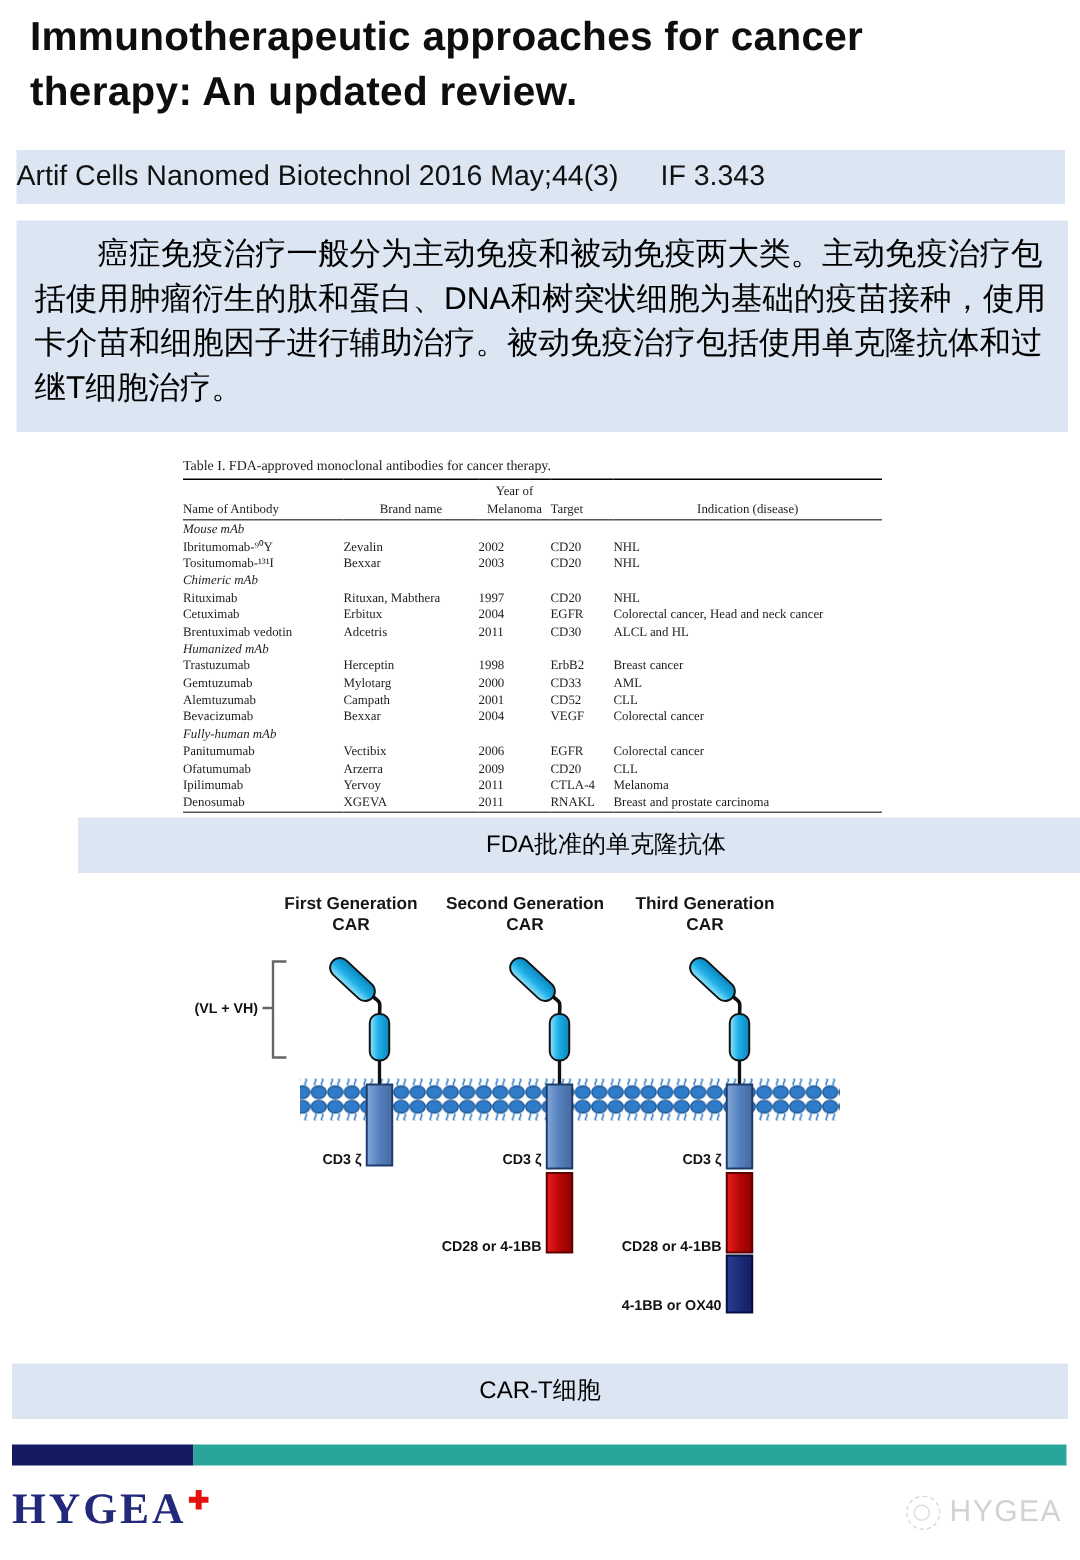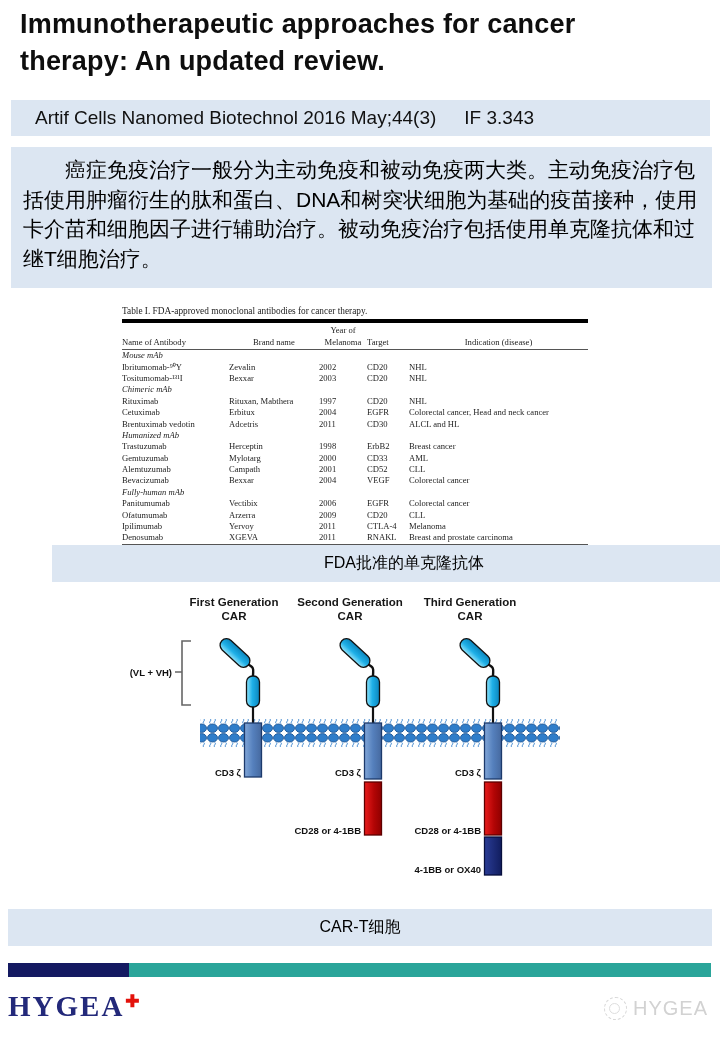--- a/index.html
+++ b/index.html
@@ -15,36 +15,36 @@
     font-size:27px; font-weight:bold; color:#0e0e0e; line-height:37px;
     letter-spacing:0.2px;
   }
 
   
   .band { background:#dce6f2; }
 
   #citation-bar {
     left:11px; top:100px; width:699px; height:36px;
     display:flex; align-items:center; font-size:19px; color:#111;
-    padding-left:24px; box-sizing:border-box;
+    padding-left:0; box-sizing:border-box;
   }
   #citation-bar .if { margin-left:28px; }
 
   #abstract-box {
     left:11px; top:147px; width:701px; height:141px;
     box-sizing:border-box; padding:8px 12px 0 12px;
     font-size:21px; line-height:29.5px; color:#000;
   }
   #abstract-box p { margin:0; text-indent:2em; }
 
   
   #table-block { left:122px; top:305px; width:468px; font-family:"Liberation Serif", serif; color:#1d1d1d; }
   #table-title { font-size:9.3px; height:14px; line-height:13px; }
   table.fda { border-collapse:collapse; table-layout:fixed; width:466px;
-    font-size:8.6px; border-top:4px solid #000000; border-bottom:1.4px solid #555; }
+    font-size:8.6px; border-top:1px solid #000000; border-bottom:1.4px solid #555; }
   table.fda th, table.fda td { padding:0; font-weight:normal; white-space:nowrap; overflow:hidden; }
   table.fda thead th { height:12.5px; line-height:12px; vertical-align:bottom; }
   table.fda thead tr.hr2 th { border-bottom:1px solid #555; padding-bottom:1px; }
   table.fda tbody td { height:11.4px; line-height:11px; }
   .al { text-align:left; } .ac { text-align:center; }
   td.c-name, th.c-name { padding-left:2px; }
   td.c-brand { padding-left:3px; }
   td.c-year, th.c-year { padding-left:2px; }
   td.c-target, th.c-target { padding-left:4px; }
   td.c-indication { padding-left:2px; }

